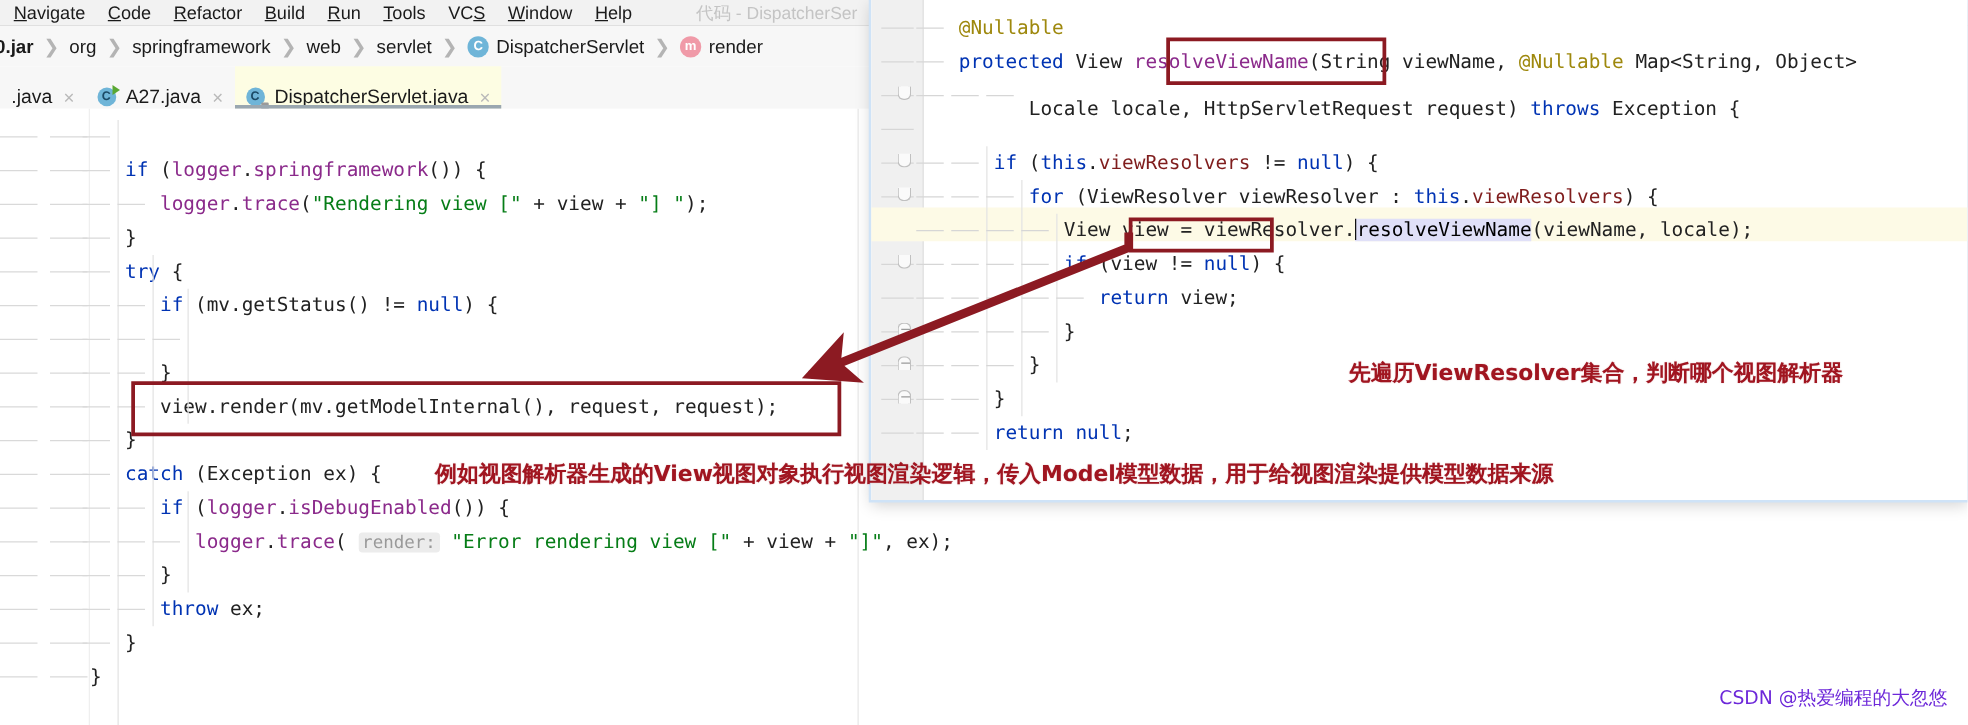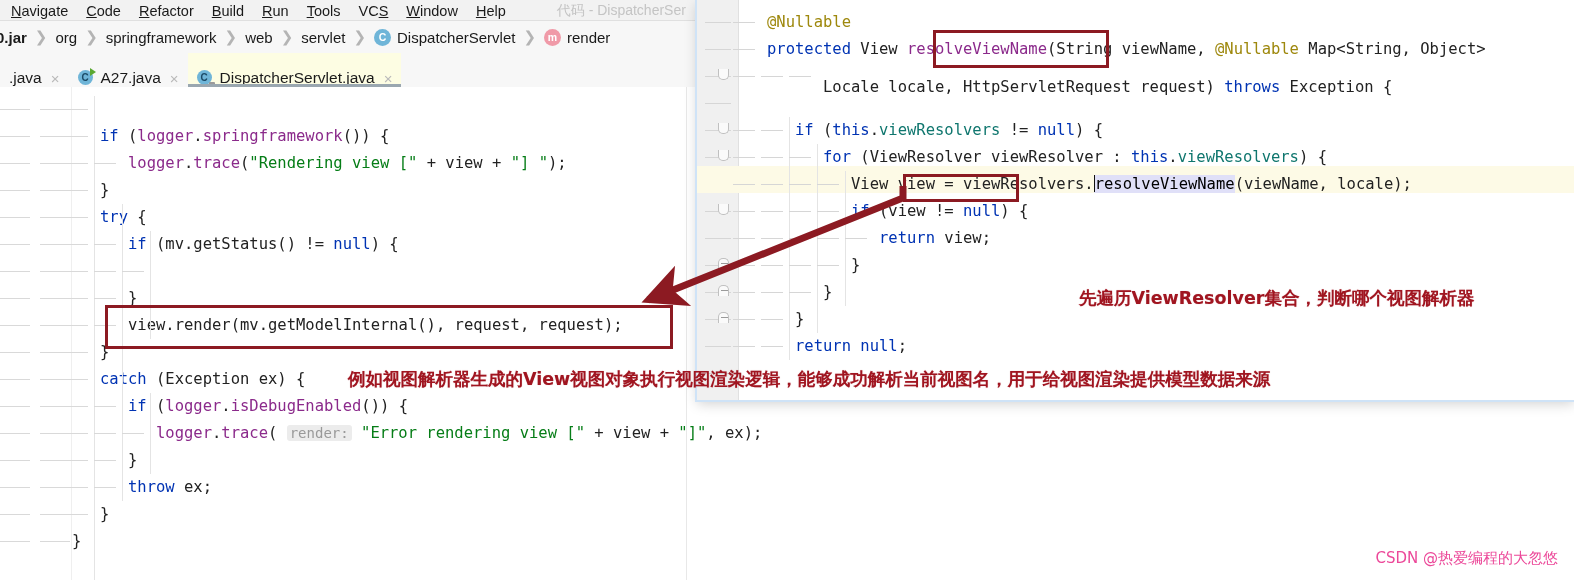--- a/index.html
+++ b/index.html
@@ -59,21 +59,21 @@
 
   .code{ position:absolute; left:72px; top:0; width:600px; height:493px;
     font-family:"DejaVu Sans Mono", monospace; font-size:15.5px; }
   .ln{ position:absolute; left:0; white-space:pre; height:27px; line-height:27px; }
   .k{ color:#0033b3; }        
   .t{ color:#222222; }        
   .m{ color:#8b2a8b; }        
   .s{ color:#067d17; }        
   .c{ color:#8c8c8c; font-style:italic; } 
   .ann{ color:#9e880d; }      
-  .p{ color:#0f766e; }        
+  .p{ color:#7f1d1d; }        
   .hint{ background:#ececec; color:#999999; border-radius:3px; padding:0 3px;
     font-size:14px; }
 
   
   .edge{ position:absolute; left:686px; top:0; width:1px; height:493px; background:#e8e8e8; }
 
   
   .redbox{ position:absolute; border:3px solid #8c1a22; }
 
   
@@ -99,21 +99,21 @@
   
   .cn{ position:absolute; color:#a01520; font-weight:bold; white-space:nowrap;
     font-family:"DejaVu Sans", sans-serif; font-size:17.5px;
     text-shadow:0 0 1px rgba(160,21,32,.35); }
 
   
   .arrowsvg{ position:absolute; left:0; top:0; width:1574px; height:580px;
     pointer-events:none; }
 
   
-  .wm{ position:absolute; right:16px; bottom:12px; color:#ec4899; font-size:15px;
+  .wm{ position:absolute; right:16px; bottom:12px; color:#6d28d9; font-size:15px;
     font-family:"DejaVu Sans", sans-serif; white-space:nowrap; }
 </style>
 </head>
 <body>
 
 <div id="root">
 
   <div class="menubar">
     <div class="menubar-inner" id="menu-row">
         <div class="menu-item"><span class="mn">N</span>avigate</div>
@@ -299,21 +299,21 @@
         <div class="fold minus up" style="left: 21px; top: 312px;"></div>
       </div>
     <div class="hl-row" style="top: 166px;"></div>
       <div class="pcode" id="popup-lines">
         <div class="pln" style="top: 9px; left: 28px;"><span class="ann">@Nullable</span></div>
         <div class="pln" style="top: 36px; left: 28px;"><span class="k">protected</span><span class="t"> View </span><span class="m">resolveViewName</span><span class="t">(String viewName, </span><span class="ann">@Nullable</span><span class="t"> Map&lt;String, Object&gt;</span></div>
         <div class="pln" style="top: 63px; left: 84px; margin-top: 11px;"><span class="t">Locale locale, HttpServletRequest request) </span><span class="k">throws</span><span class="t"> Exception {</span></div>
         <div class="pln" style="top: 90px; left: 0px;"><span class="t"></span></div>
         <div class="pln" style="top: 117px; left: 56px;"><span class="k">if</span><span class="t"> (</span><span class="k">this</span><span class="t">.</span><span class="p">viewResolvers</span><span class="t"> != </span><span class="k">null</span><span class="t">) {</span></div>
         <div class="pln" style="top: 144px; left: 84px;"><span class="k">for</span><span class="t"> (ViewResolver viewResolver : </span><span class="k">this</span><span class="t">.</span><span class="p">viewResolvers</span><span class="t">) {</span></div>
-        <div class="pln" style="top: 171px; left: 112px;"><span class="t">View view</span><span class="t"> = viewResolvers.</span><span class="caretsel"><span class="caret"></span><span>resolveViewName</span></span><span class="t">(viewName, locale);</span></div>
+        <div class="pln" style="top: 171px; left: 112px;"><span class="t">View view</span><span class="t"> = viewResolver.</span><span class="caretsel"><span class="caret"></span><span>resolveViewName</span></span><span class="t">(viewName, locale);</span></div>
         <div class="pln" style="top: 198px; left: 112px;"><span class="k">if</span><span class="t"> (view != </span><span class="k">null</span><span class="t">) {</span></div>
         <div class="pln" style="top: 225px; left: 140px;"><span class="k">return</span><span class="t"> view;</span></div>
         <div class="pln" style="top: 252px; left: 112px;"><span class="t">}</span></div>
         <div class="pln" style="top: 279px; left: 84px;"><span class="t">}</span></div>
         <div class="pln" style="top: 306px; left: 56px;"><span class="t">}</span></div>
         <div class="pln" style="top: 333px; left: 56px;"><span class="k">return</span><span class="t"> </span><span class="k">null</span><span class="t">;</span></div>
       </div>
 
     <div class="redbox" style="left:236px; top:30px; width:176px; height:38px;"></div>
 
@@ -360,16 +360,16 @@
   <svg class="arrowsvg" viewBox="0 0 1574 580">
     <defs>
       <marker id="ah" markerWidth="7" markerHeight="7" refX="5.4" refY="3.5" orient="auto" markerUnits="strokeWidth">
         <path d="M0,0.4 L6.4,3.5 L0,6.6 L1.6,3.5 Z" fill="#8c1a22"></path>
       </marker>
     </defs>
     <path d="M903,186 L903,198 L648,300" stroke="#8c1a22" stroke-width="7" fill="none" marker-end="url(#ah)"></path>
   </svg>
 
   <div class="cn" style="left:1079px; top:286px;">先遍历ViewResolver集合，判断哪个视图解析器</div>
-  <div class="cn" style="left:348px; top:367px;">例如视图解析器生成的View视图对象执行视图渲染逻辑，能够成功解析当前视图名，用于给视图渲染提供模型数据来源</div>
+  <div class="cn" style="left:348px; top:367px;">例如视图解析器生成的View视图对象执行视图渲染逻辑，传入Model模型数据，用于给视图渲染提供模型数据来源</div>
 
   <div class="wm">CSDN @热爱编程的大忽悠</div>
 </div>
 
 </body></html>

